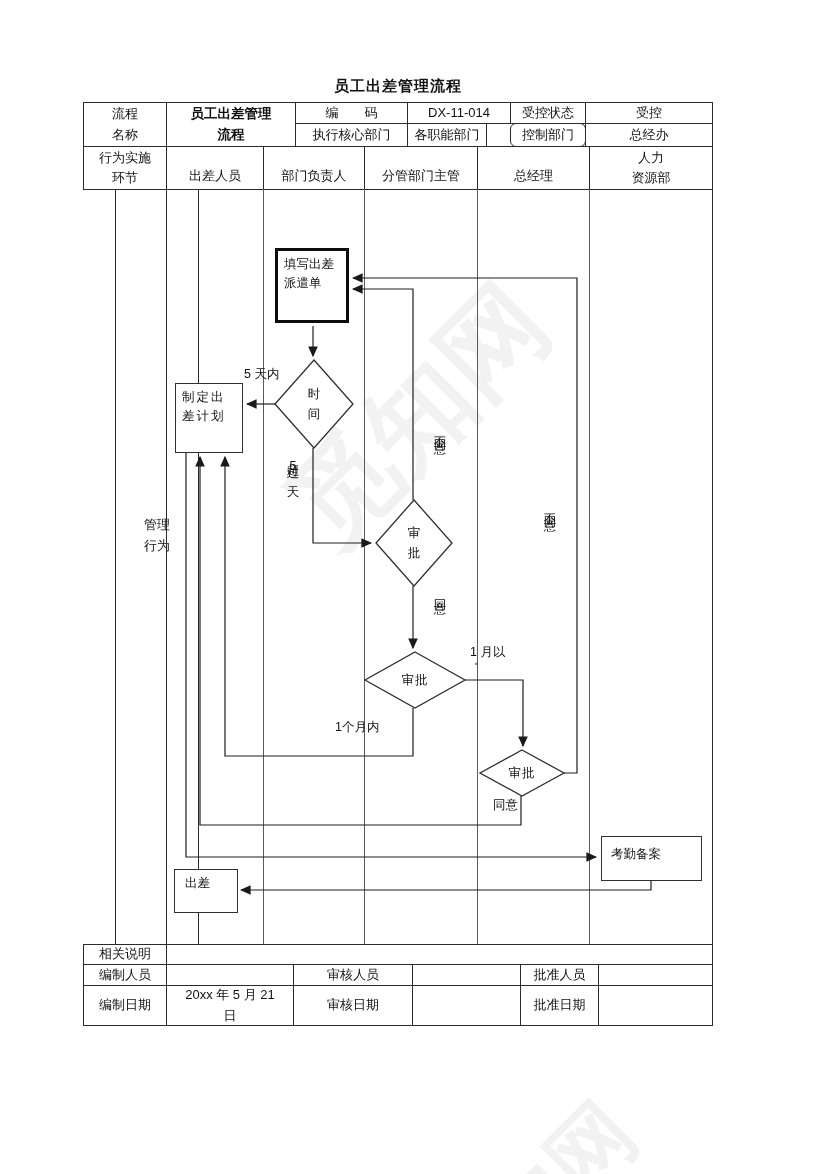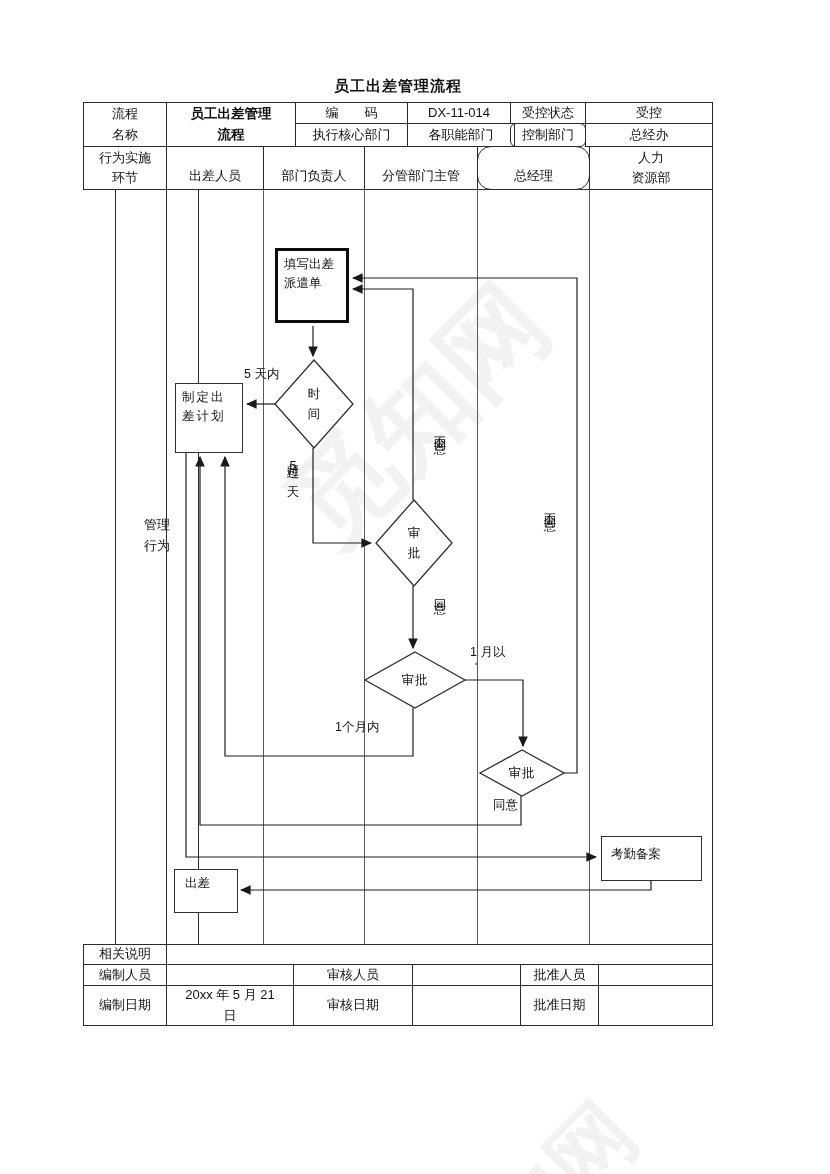--- a/index.html
+++ b/index.html
@@ -39,30 +39,30 @@
 
 <div class="cell" style="left:83px;top:102px;width:84px;height:45px;">流程
 名称</div>
 <div class="cell bold" style="left:166px;top:102px;width:130px;height:45px;">员工出差管理
 流程</div>
 <div class="cell" style="left:295px;top:102px;width:113px;height:22px;">编　　码</div>
 <div class="cell" style="left:407px;top:102px;width:104px;height:22px;">DX-11-014</div>
 <div class="cell" style="left:510px;top:102px;width:76px;height:22px;">受控状态</div>
 <div class="cell" style="left:585px;top:102px;width:128px;height:22px;">受控</div>
 <div class="cell" style="left:295px;top:123px;width:113px;height:24px;">执行核心部门</div>
-<div class="cell" style="left:407px;top:123px;width:108px;height:24px;">各职能部门</div>
+<div class="cell" style="left:407px;top:123px;width:80px;height:24px;">各职能部门</div>
 <div class="cell" style="left:510px;top:123px;width:76px;height:24px;border-radius:6px;">控制部门</div>
 <div class="cell" style="left:585px;top:123px;width:128px;height:24px;">总经办</div>
 
 <div class="cell" style="left:83px;top:146px;width:84px;height:44px;">行为实施
 环节</div>
 <div class="cell bottom" style="left:166px;top:146px;width:98px;height:44px;">出差人员</div>
 <div class="cell bottom" style="left:263px;top:146px;width:102px;height:44px;">部门负责人</div>
 <div class="cell bottom" style="left:364px;top:146px;width:114px;height:44px;">分管部门主管</div>
-<div class="cell bottom" style="left:477px;top:146px;width:113px;height:44px;border-radius:14px;">总经理</div>
+<div class="cell bottom" style="left:477px;top:146px;width:113px;height:44px;">总经理</div>
 <div class="cell" style="left:589px;top:146px;width:124px;height:44px;">人力
 资源部</div>
 
 <div class="cell nudge-up" style="left:83px;top:189px;width:84px;height:756px;">管理
 行为</div>
 <div class="cell" style="left:166px;top:189px;width:547px;height:756px;"></div>
 
 <div class="cell" style="left:83px;top:944px;width:84px;height:21px;">相关说明</div>
 <div class="cell" style="left:166px;top:944px;width:547px;height:21px;"></div>
 

